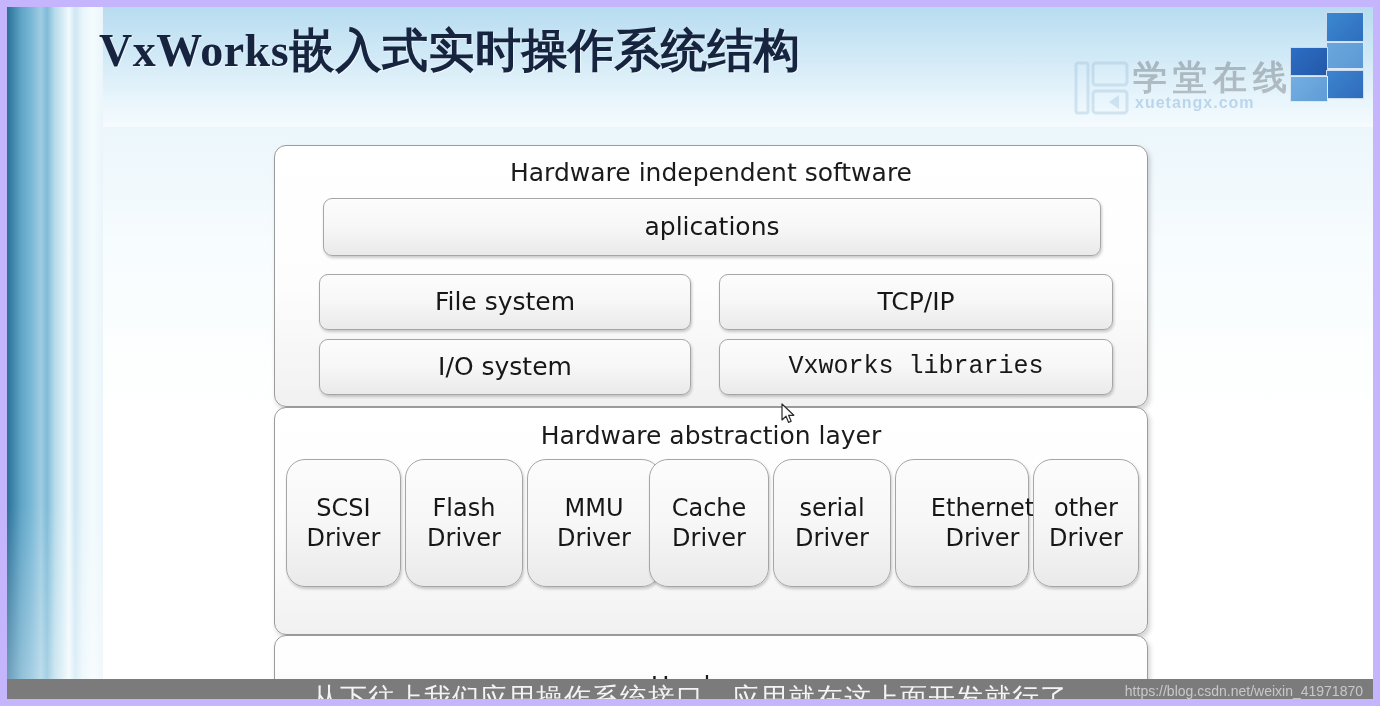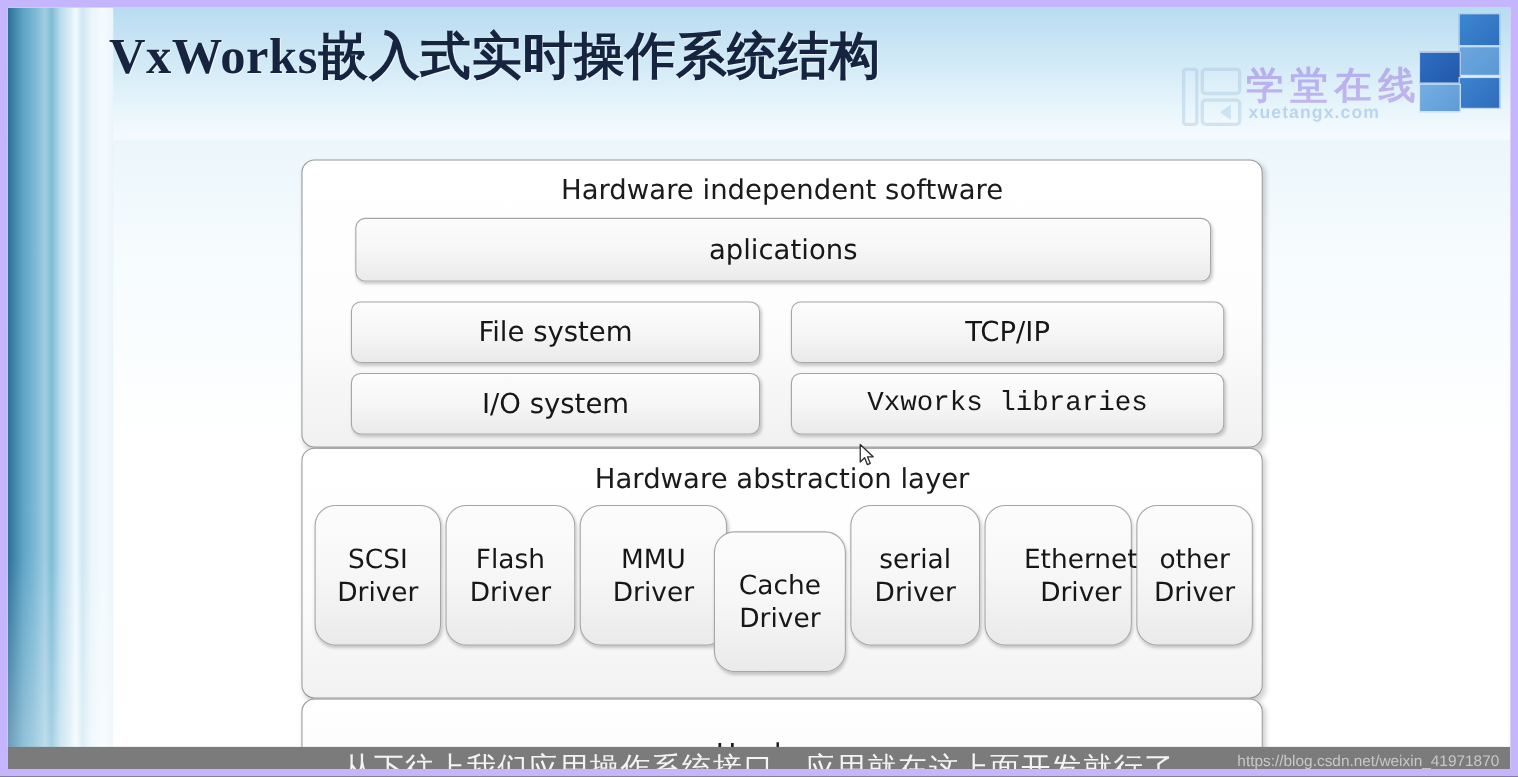--- a/index.html
+++ b/index.html
@@ -58,21 +58,21 @@
   .sq2{left:1319px;top:35px;width:36px;height:25px;background:linear-gradient(135deg,#6ba7dd,#5c98d4);}
   .sq3{left:1283px;top:40px;width:36px;height:27px;background:linear-gradient(135deg,#2d6ec5,#2358a8);}
   .sq4{left:1319px;top:63px;width:36px;height:27px;background:linear-gradient(135deg,#3d84cf,#2f6cbb);}
   .sq5{left:1283px;top:69px;width:36px;height:24px;background:linear-gradient(135deg,#74aee2,#5f9bd6);}
   
   .wm{position:absolute;left:1066px;top:48px;opacity:.30;pointer-events:none;}
   .wm-book{position:absolute;left:0;top:4px;}
   .wm-cn{
     position:absolute;left:60px;top:0px;
     font-family:"DejaVu Sans", sans-serif;
-    font-size:34px;font-weight:700;color:#6d28d9;letter-spacing:6px;
+    font-size:34px;font-weight:700;color:#404040;letter-spacing:6px;
     white-space:nowrap;
   }
   .wm-en{
     position:absolute;left:62px;top:39px;
     font-family:"Liberation Sans", sans-serif;
     font-size:16px;font-weight:700;color:#4a8cc9;letter-spacing:1px;
     white-space:nowrap;
   }
   
   .panel{
@@ -194,21 +194,21 @@
       </div>
     </div>
 
     <div class="box driver" style="left:252px;top:51px;width:134px;height:128px;">
       <div>
         <span class="driver-lines">MMU</span>
         <span class="driver-lines">Driver</span>
       </div>
     </div>
 
-    <div class="box driver" style="left:374px;top:51px;width:120px;height:128px;margin-top:24px;">
+    <div class="box driver" style="left:374px;top:51px;width:120px;height:128px;">
       <div>
         <span class="driver-lines">Cache</span>
         <span class="driver-lines">Driver</span>
       </div>
     </div>
 
     <div class="box driver" style="left:498px;top:51px;width:118px;height:128px;">
       <div>
         <span class="driver-lines">serial</span>
         <span class="driver-lines">Driver</span>

